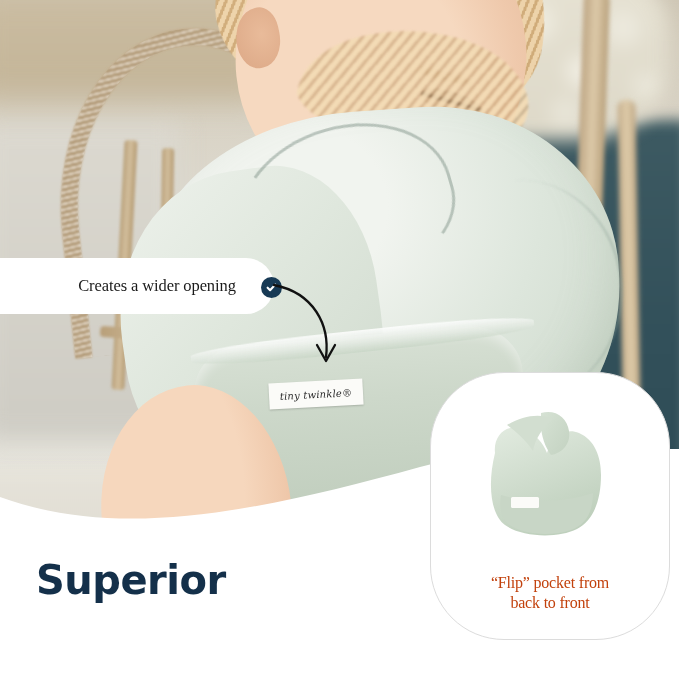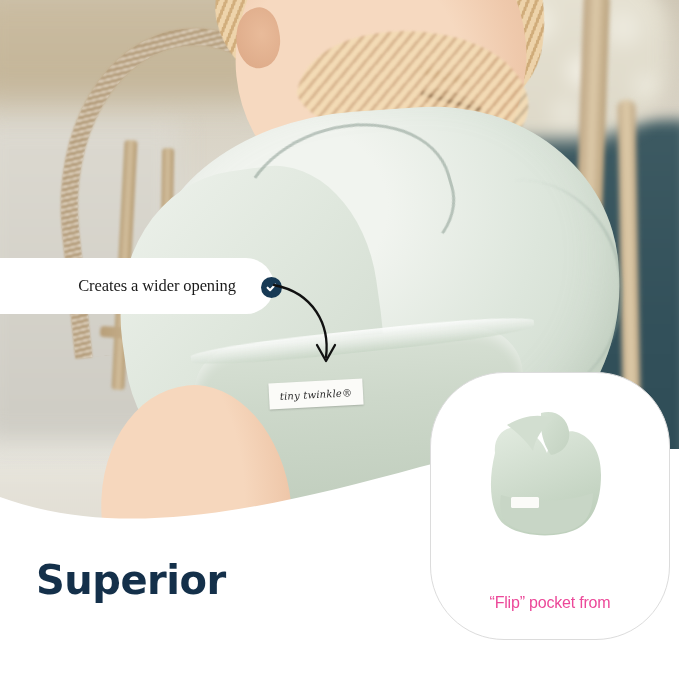--- a/index.html
+++ b/index.html
@@ -384,24 +384,24 @@
   }
   .inset-bib {
     position: absolute;
     left: 46px; top: 24px;
     width: 150px; height: 150px;
   }
   .inset-caption {
     position: absolute;
     left: 0; right: 0; bottom: 26px;
     text-align: center;
-    font-family: Liberation Sans, sans-serif;
+    font-family: Liberation Serif, serif;
     font-size: 16px;
     line-height: 1.26;
-    color: #ec4899;
+    color: #c2410c;
     letter-spacing: -.2px;
   }
 
   
   .headline {
     position: absolute;
     left: 36px; top: 545px;
     font-family: "DejaVu Sans", sans-serif;
     font-weight: bold;
     font-size: 40px;
@@ -507,20 +507,21 @@
       <path d="M64,16 C78,12 90,20 92,34 C94,46 86,56 74,58
                C68,50 64,38 64,28 Z" fill="url(#gmint2)"></path>
       <path d="M30,28 C46,18 64,16 76,22 C66,30 58,42 56,54
                C48,42 38,34 30,28 Z" fill="#d2ded0"></path>
       <path d="M24,98 C50,106 86,106 116,96 C116,116 108,128 94,133
                C74,140 44,138 30,126 C24,120 22,110 24,98 Z" fill="#c8d6c6"></path>
       <rect x="34" y="100" width="28" height="11" rx="1.5" fill="#fbfbf8"></rect>
     </svg>
     <div class="inset-caption">
       <div>“Flip” pocket from</div>
+      <div>back to front</div>
     </div>
   </div>
 
   <div class="headline">
     <div>Superior</div>
   </div>
 
 </div>
 
 </body></html>

